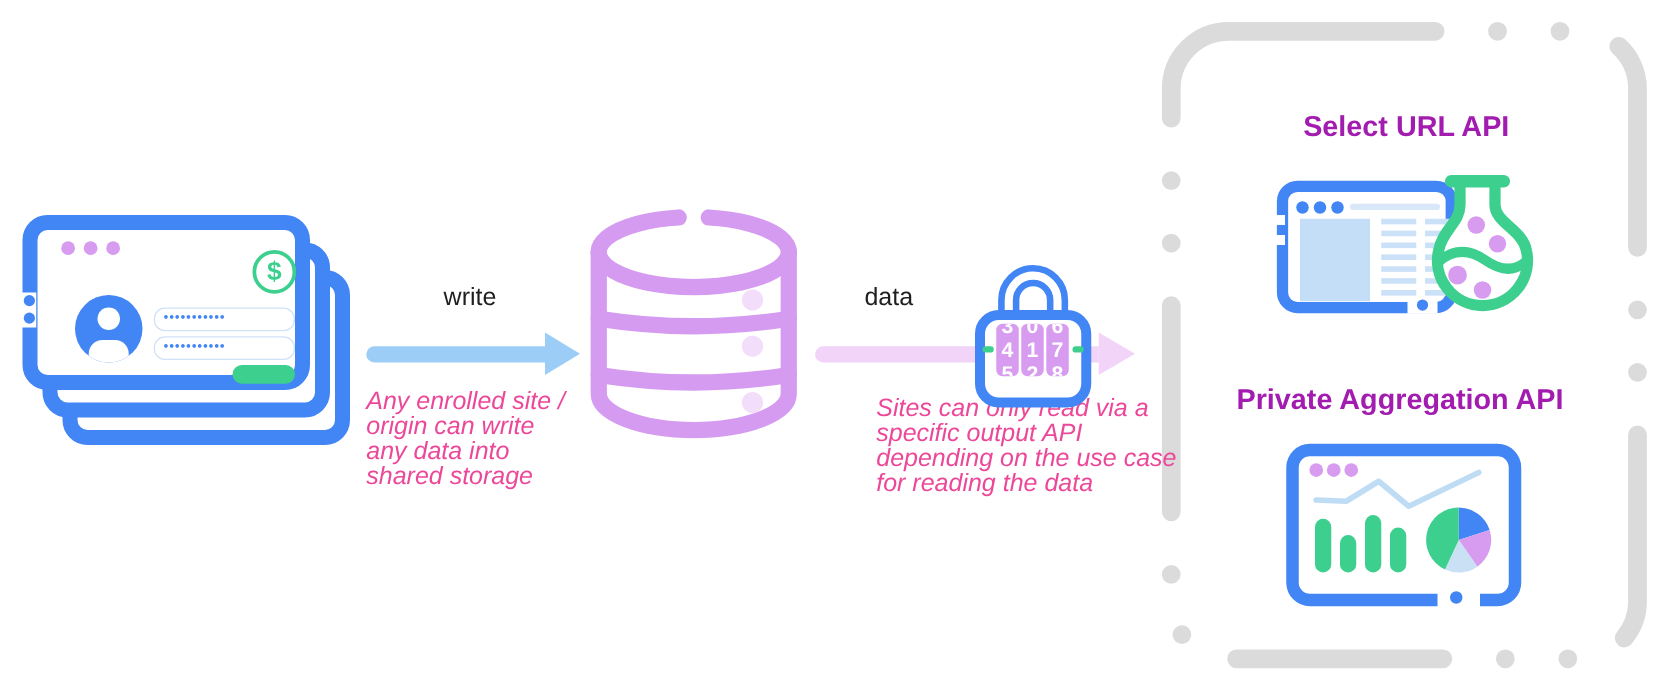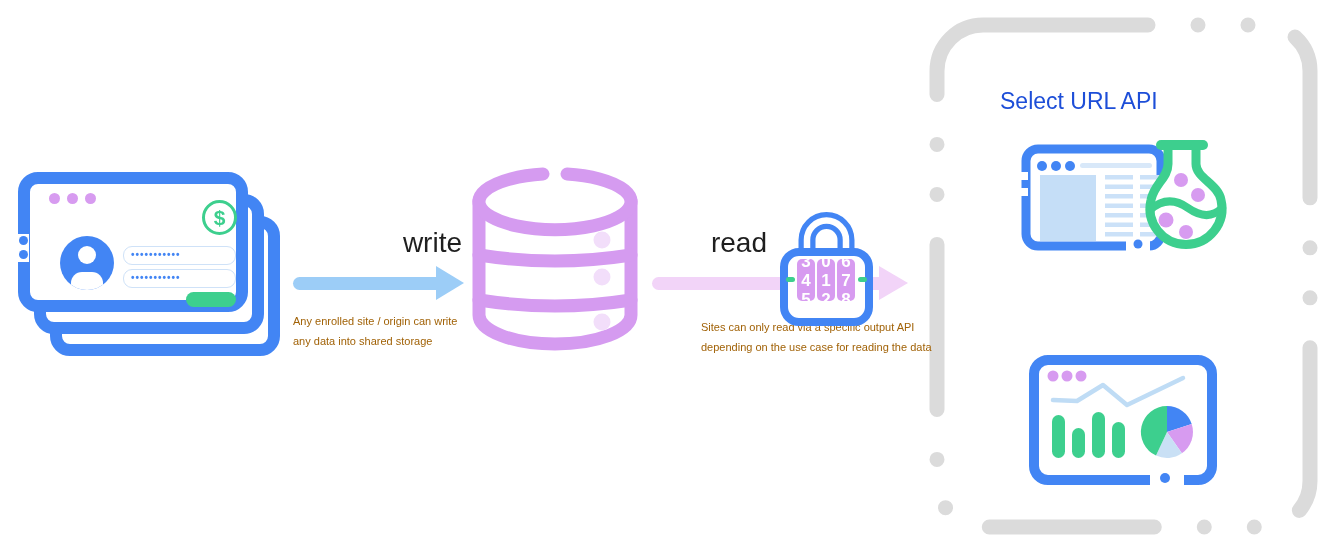--- a/index.html
+++ b/index.html
@@ -24,28 +24,28 @@
   .pw-field { position:absolute; left:93px; width:113px; height:19px;
               border:1.5px solid #CFE2F8; border-radius:9px; background:#fff;
               display:flex; align-items:center; padding-left:7px; }
   .pw-text { color:#4285F4; font-size:10px; font-weight:bold; letter-spacing:1px; margin-top:-3px; }
   .green-btn { position:absolute; left:156px; top:108px; width:50px; height:15px;
                border-radius:8px; background:#3DCF8E; }
   .notch-cover { position:absolute; left:17px; top:234px; width:12px; height:28px; background:#fff; }
   .notch-dot { position:absolute; width:9px; height:9px; border-radius:50%; background:#4285F4; }
 
   
-  .flow-label { position:absolute; font-size:28px; color:#1f1f1f; text-align:right; }
-  .caption { position:absolute; font-size:11px; line-height:20px; color:#a16207; }
+  .flow-label { position:absolute; font-size:20px; color:#1f1f1f; text-align:center; }
+  .caption { position:absolute; font-size:20px; line-height:20px; color:#ec4899;font-style:italic; }
   .arrow-shaft { position:absolute; height:13px; top:277px; }
   .arrow-head  { position:absolute; top:266px; width:0; height:0;
                  border-top:17px solid transparent; border-bottom:17px solid transparent; }
 
   
-  .title { position:absolute; font-size:23px; font-weight:normal; color:#1d4ed8; }
+  .title { position:absolute; font-size:23px; font-weight:bold; color:#a21caf; text-align:center; }
 
   
   .lock { position:absolute; left:778px; top:198px; width:96px; height:130px; }
   .lock svg { position:absolute; left:0; top:0; }
   .dial { position:absolute; top:61px; width:18px; height:42px; background:#D79BF0;
           border-radius:5px; overflow:hidden; }
   .dial-digits { position:absolute; left:0; right:0; top:50%; transform:translateY(-50%);
                  display:flex; flex-direction:column; align-items:center;
                  font-size:17px; font-weight:bold; color:#fff; line-height:19px; }
   .lock-dash { position:absolute; top:79px; width:9px; height:5px; border-radius:3px; background:#3DCF8E; }
@@ -105,21 +105,21 @@
     <path d="M 7 135 Q 83 147 159 135" fill="none" stroke="#D59BF0" stroke-width="13" stroke-linecap="round"></path>
 
     <ellipse cx="83" cy="36" rx="76" ry="28" fill="#ffffff"></ellipse>
     <path d="M 71 9 A 76 28 0 1 0 95 9" fill="none" stroke="#D59BF0" stroke-width="13" stroke-linecap="round"></path>
 
     <circle cx="130" cy="75" r="8.5" fill="#F2DEFA"></circle>
     <circle cx="130" cy="112" r="8.5" fill="#F2DEFA"></circle>
     <circle cx="130" cy="157" r="8.5" fill="#F2DEFA"></circle>
   </svg>
 
-  <div class="flow-label" style="left:655px; top:227px; width:112px;">read</div>
+  <div class="flow-label" style="left:655px; top:227px; width:112px;">data</div>
   <div>
     <div class="arrow-shaft" style="left:652px; width:227px; background:#F2D4F8; border-radius:7px 0 0 7px;"></div>
     <div class="arrow-head" style="left:879px; border-left:29px solid #F2D4F8;"></div>
   </div>
   <div class="caption" style="left:701px; top:317px; width:243px;">Sites can only read via a specific output API depending on the use case for reading the data</div>
 
   <div class="lock">
     <svg width="96" height="130" viewBox="0 0 96 130">
 
       <path d="M 29 60 V 42 A 19.5 19.5 0 0 1 68 42 V 60" fill="none" stroke="#4285F4" stroke-width="17"></path>
@@ -189,20 +189,21 @@
       <path d="M 150 10 L 150 26 C 150 40 136 46 133 62 A 36 36 0 1 0 203 62 C 200 46 178 40 178 26 L 178 10" fill="#ffffff" stroke="#3DCF8E" stroke-width="9" stroke-linejoin="round"></path>
       <path d="M 143 7 H 185" fill="none" stroke="#3DCF8E" stroke-width="10" stroke-linecap="round"></path>
       <path d="M 132 72 Q 150 56 170 70 T 204 70" fill="none" stroke="#3DCF8E" stroke-width="8" stroke-linecap="round"></path>
       <circle cx="163" cy="42" r="7" fill="#D79BF0"></circle>
       <circle cx="180" cy="57" r="7" fill="#D79BF0"></circle>
       <circle cx="148" cy="82" r="7.5" fill="#D79BF0"></circle>
       <circle cx="168" cy="94" r="7" fill="#D79BF0"></circle>
     </g>
   </svg>
 
+  <div class="title" style="left:955px; top:306px; width:330px;">Private Aggregation API</div>
   <svg style="position:absolute; left:1026px; top:354px;" width="192" height="132" viewBox="0 0 192 132">
     <rect x="8" y="6" width="178" height="120" rx="14" fill="#ffffff" stroke="#4285F4" stroke-width="10"></rect>
     <circle cx="27" cy="22" r="5.5" fill="#D79BF0"></circle>
     <circle cx="41" cy="22" r="5.5" fill="#D79BF0"></circle>
     <circle cx="55" cy="22" r="5.5" fill="#D79BF0"></circle>
 
     <polyline points="27,46 51,47 77,31 101,51 157,24" fill="none" stroke="#BFDCF5" stroke-width="4.5" stroke-linecap="round" stroke-linejoin="round"></polyline>
 
     <g fill="#3DCF8E">
       <rect x="26" y="61" width="13" height="43" rx="6.5"></rect>

